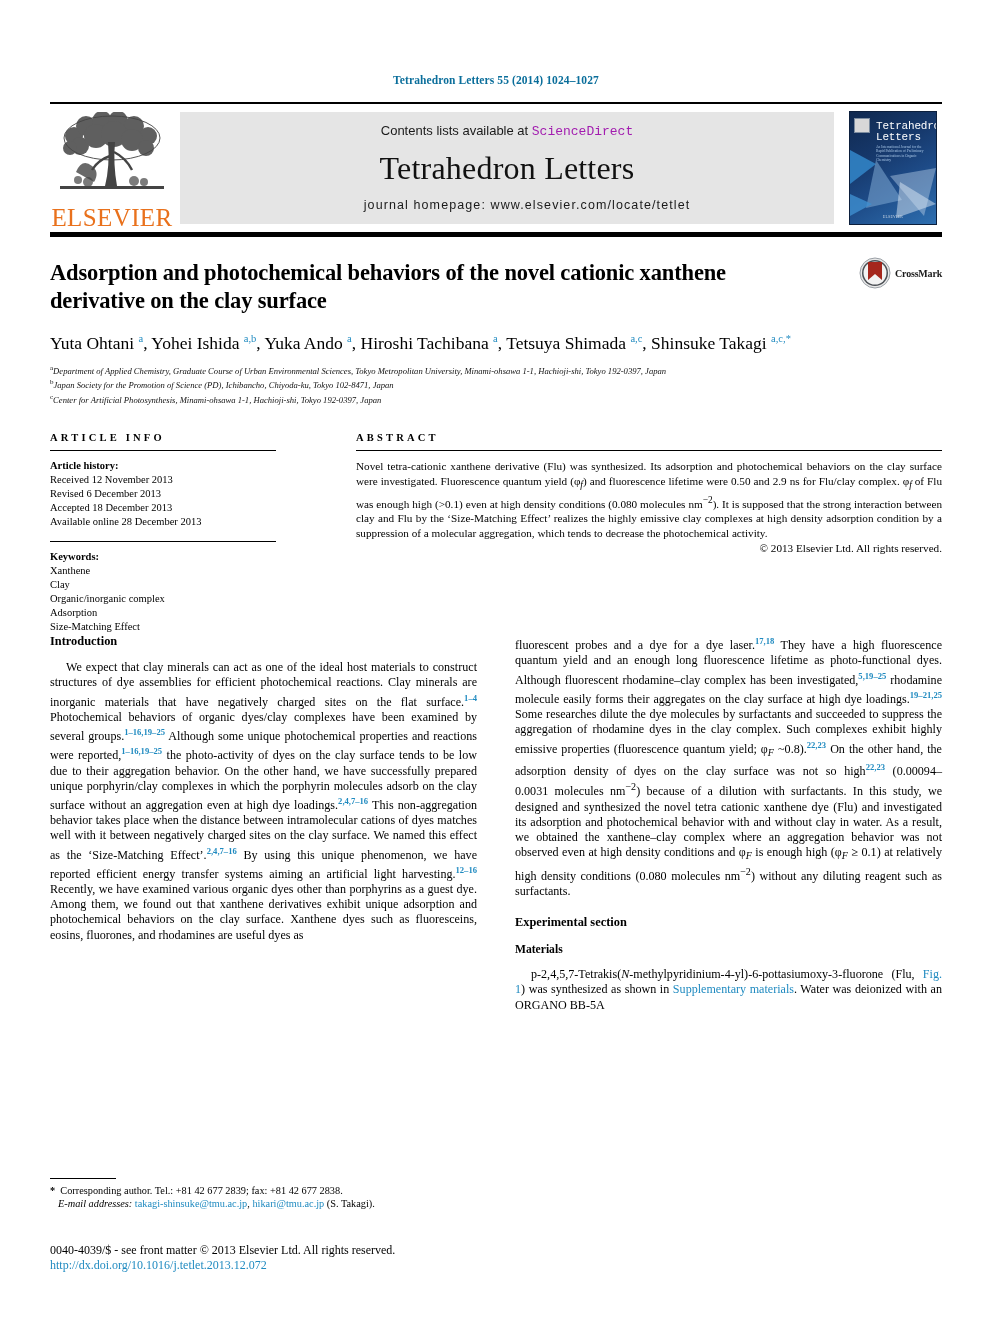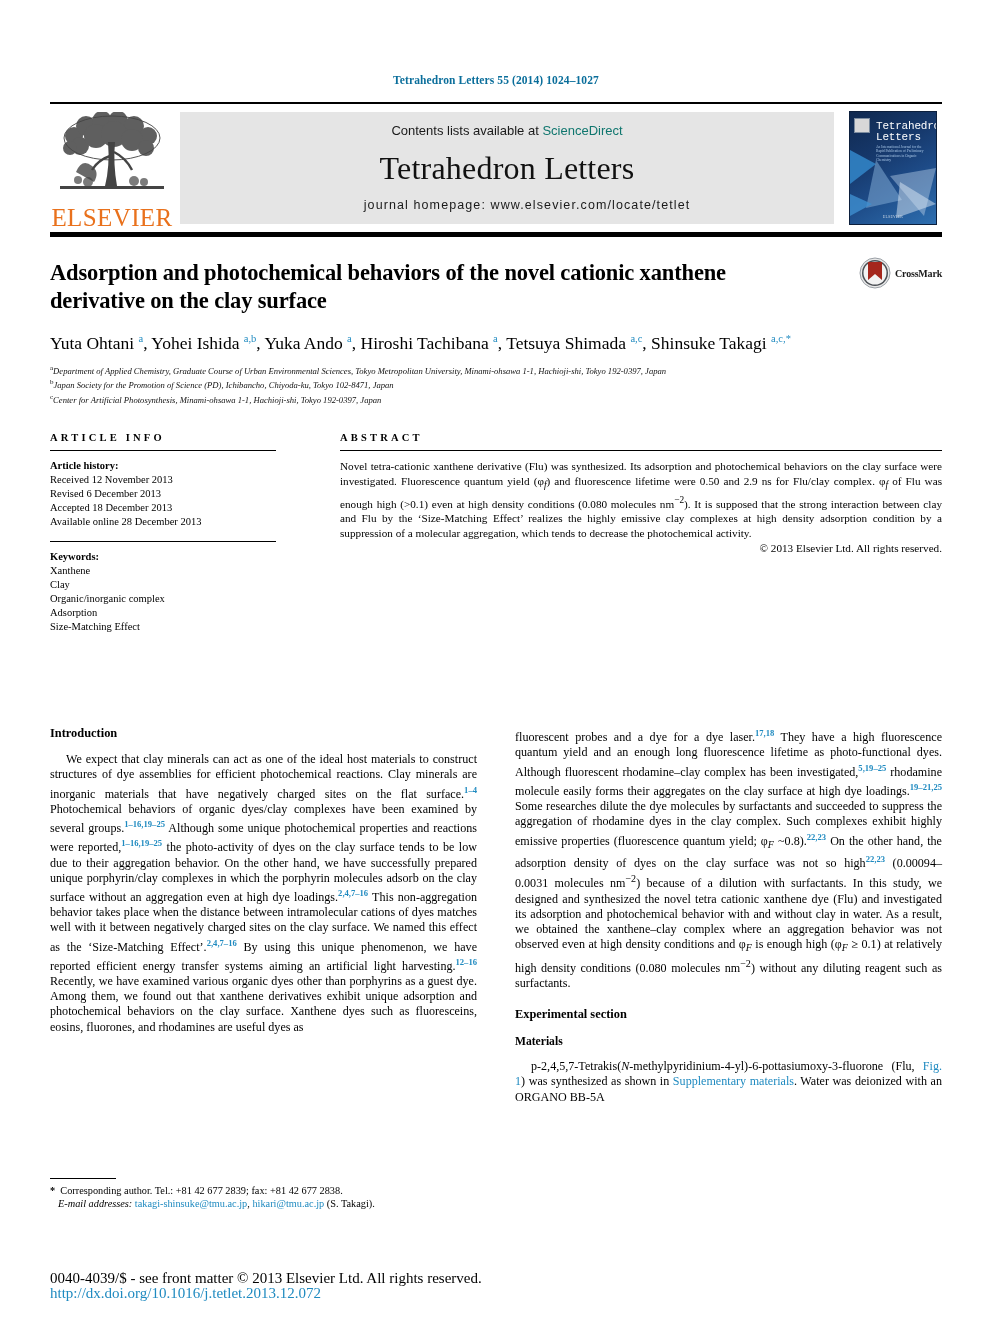--- a/index.html
+++ b/index.html
@@ -69,21 +69,21 @@
     justify-content: space-between;
     align-items: center;
     padding: 11px 0 12px 0;
     margin: 8px 10px 8px 6px;
   }
   .contents-line {
     font-family: "Liberation Sans", sans-serif;
     font-size: 13px;
     color: #1a1a1a;
   }
-  .contents-line .sd { color: #0f766e; }
+  .contents-line .sd { color: #a21caf; font-family: Liberation Mono, monospace; }
   .journal-name {
     font-family: "Liberation Serif", serif;
     font-size: 32px;
     color: #111;
     letter-spacing: .2px;
   }
   .homepage-line {
     font-family: "Liberation Sans", sans-serif;
     font-size: 12.5px;
     color: #1a1a1a;
@@ -183,21 +183,21 @@
   }
   .affils sup { font-style: normal; font-size: 7px; }
 
   
   .info-abstract {
     display: flex;
     margin-top: 26px;
     gap: 64px;
   }
   .col-info { flex: 0 0 226px; }
-  .col-abs  { flex: 1 1 auto; }
+  .col-abs  { flex: 1 1 auto; margin-left: 16px; }
   .sec-label {
     font-family: "Liberation Serif", serif;
     font-weight: bold;
     font-size: 10.5px;
     letter-spacing: 3.2px;
     color: #000;
   }
   .hr-thin {
     border-bottom: 1.1px solid #000;
     margin: 7px 0 8px 0;
@@ -220,21 +220,20 @@
   .abs-copy {
     text-align: right;
     font-size: 11.2px;
     line-height: 15px;
     margin-top: 1px;
   }
 
   
   .body-cols {
     display: flex;
-    margin-top: 92px;
     gap: 38px;
   }
   .bcol { flex: 1 1 0; position: relative; }
   h2.head {
     font-family: "Liberation Serif", serif;
     font-weight: bold;
     font-size: 12.4px;
     margin: 0 0 12px 0;
     line-height: 14px;
   }
@@ -274,23 +273,22 @@
     line-height: 13.2px;
     padding-left: 10px;
     text-indent: -10px;
   }
   .fn-line .ital { font-style: italic; }
   .issn-block {
     position: absolute;
     left: 50px;
     top: 1243px;
     width: 460px;
-    font-size: 15px;
+    font-size: 12px;
     line-height: 14.5px;
-    margin-top: 28px;
   }
 </style>
 </head>
 <body>
 
 <div class="page">
 
   <div class="running-head">Tetrahedron Letters 55 (2014) 1024–1027</div>
 
   <div class="masthead">

